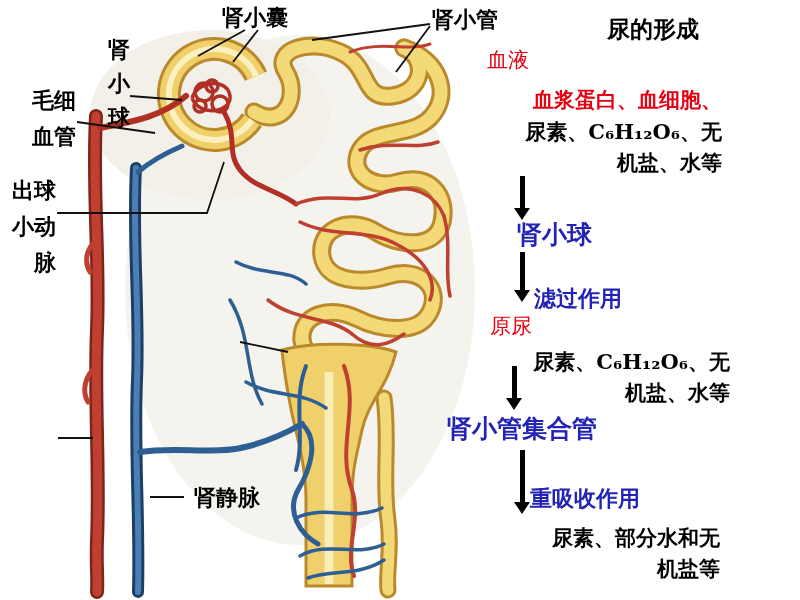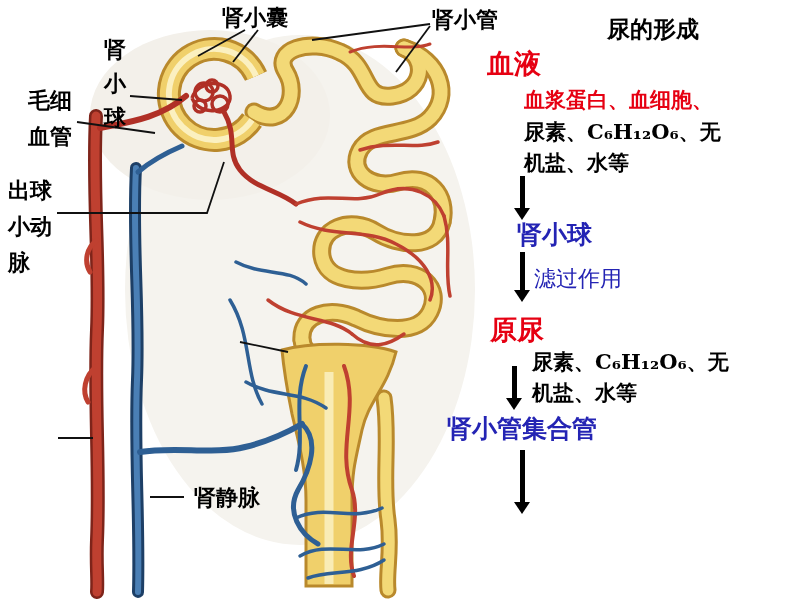--- a/index.html
+++ b/index.html
@@ -1,27 +1,27 @@
 <!DOCTYPE html>
 <html><head>
 <meta charset="utf-8">
 <style>
   html,body { margin:0; padding:0; background:#fff; }
   .page { position:relative; width:800px; height:600px; background:#ffffff; overflow:hidden;
-          font-family:"DejaVu Serif","Liberation Serif",serif; }
+          font-family:"DejaVu Serif","Liberation Serif",serif;text-align:right; }
   .abs { position:absolute; }
   
   .dlabel { font-size:22px; font-weight:600; color:#000; line-height:1.25; white-space:nowrap; }
   .dlabel.wrap { white-space:normal; line-height:36px; }
   .dlabel.vstack { white-space:normal; line-height:34px; }
   
   .page-title { font-size:23px; font-weight:600; color:#000; }
-  .stage-red  { font-size:27px; font-weight:700; color:#e60012; white-space:nowrap; }
+  .stage-red  { font-size:21px; font-weight:400; color:#e60012; white-space:nowrap; }
   .stage-blue { font-size:25px; font-weight:700; color:#2424b4; white-space:nowrap; }
-  .process-blue { font-size:22px; font-weight:400; color:#2424b4; white-space:nowrap; }
+  .process-blue { font-size:22px; font-weight:700; color:#2424b4; white-space:nowrap;margin-top:20px; }
   .comp { font-size:21px; font-weight:700; color:#000; line-height:31px; }
   .comp .red { color:#e60012;font-family:Liberation Serif, serif; }
   
   .flow-arrow { display:flex; flex-direction:column; align-items:center; width:16px; }
   .flow-arrow .shaft { width:5px; background:#000; }
   .flow-arrow .head { width:0; height:0; border-left:8px solid transparent;
                       border-right:8px solid transparent; border-top:12px solid #000; }
 </style>
 </head>
 <body>
@@ -158,16 +158,18 @@
     <div class="shaft" style="height:32px"></div>
       <div class="head"></div>
   </div>
 
   <div class="abs stage-blue" style="left:447px;top:412px">肾小管集合管</div>
 
   <div class="abs flow-arrow" style="left:514px;top:450px">
     <div class="shaft" style="height:52px"></div>
       <div class="head"></div>
   </div>
+  <div class="abs process-blue" style="left:530px;top:464px">重吸收作用</div>
 
 
+  <div class="abs comp" style="left:544px;top:522px;width:176px">尿素、部分水和无机盐等</div>
 
 </div>
 
 </body></html>

